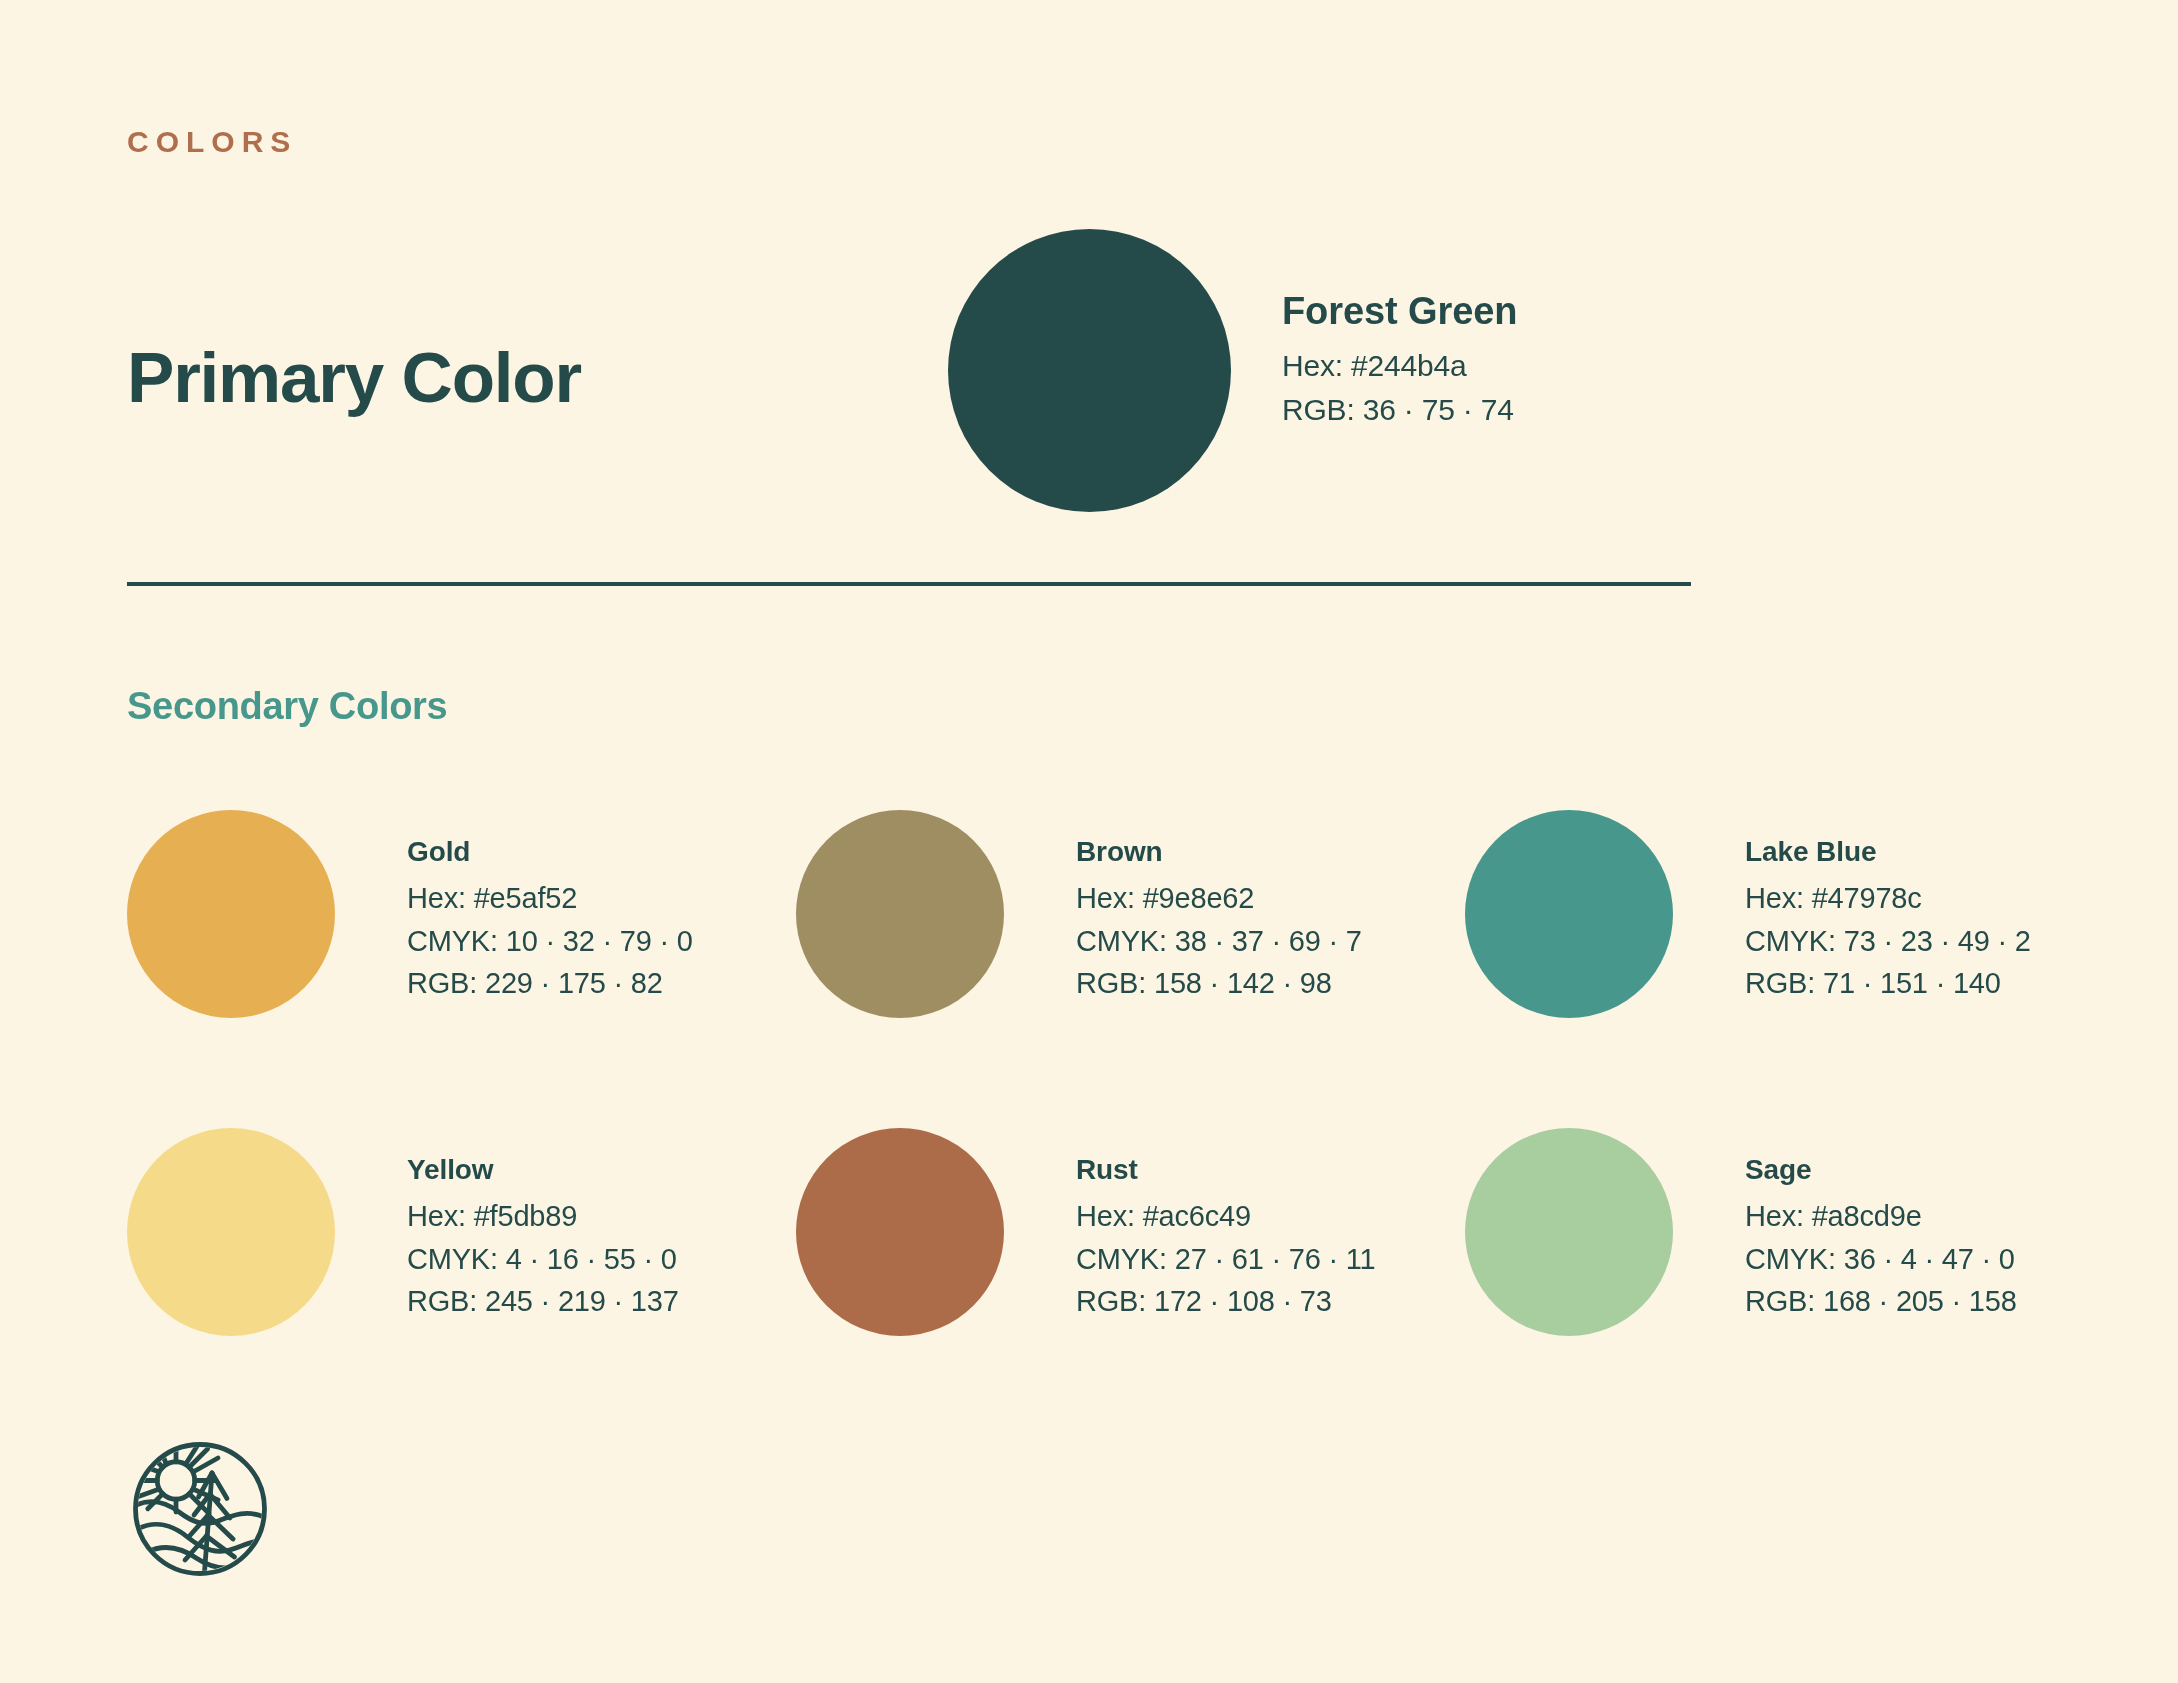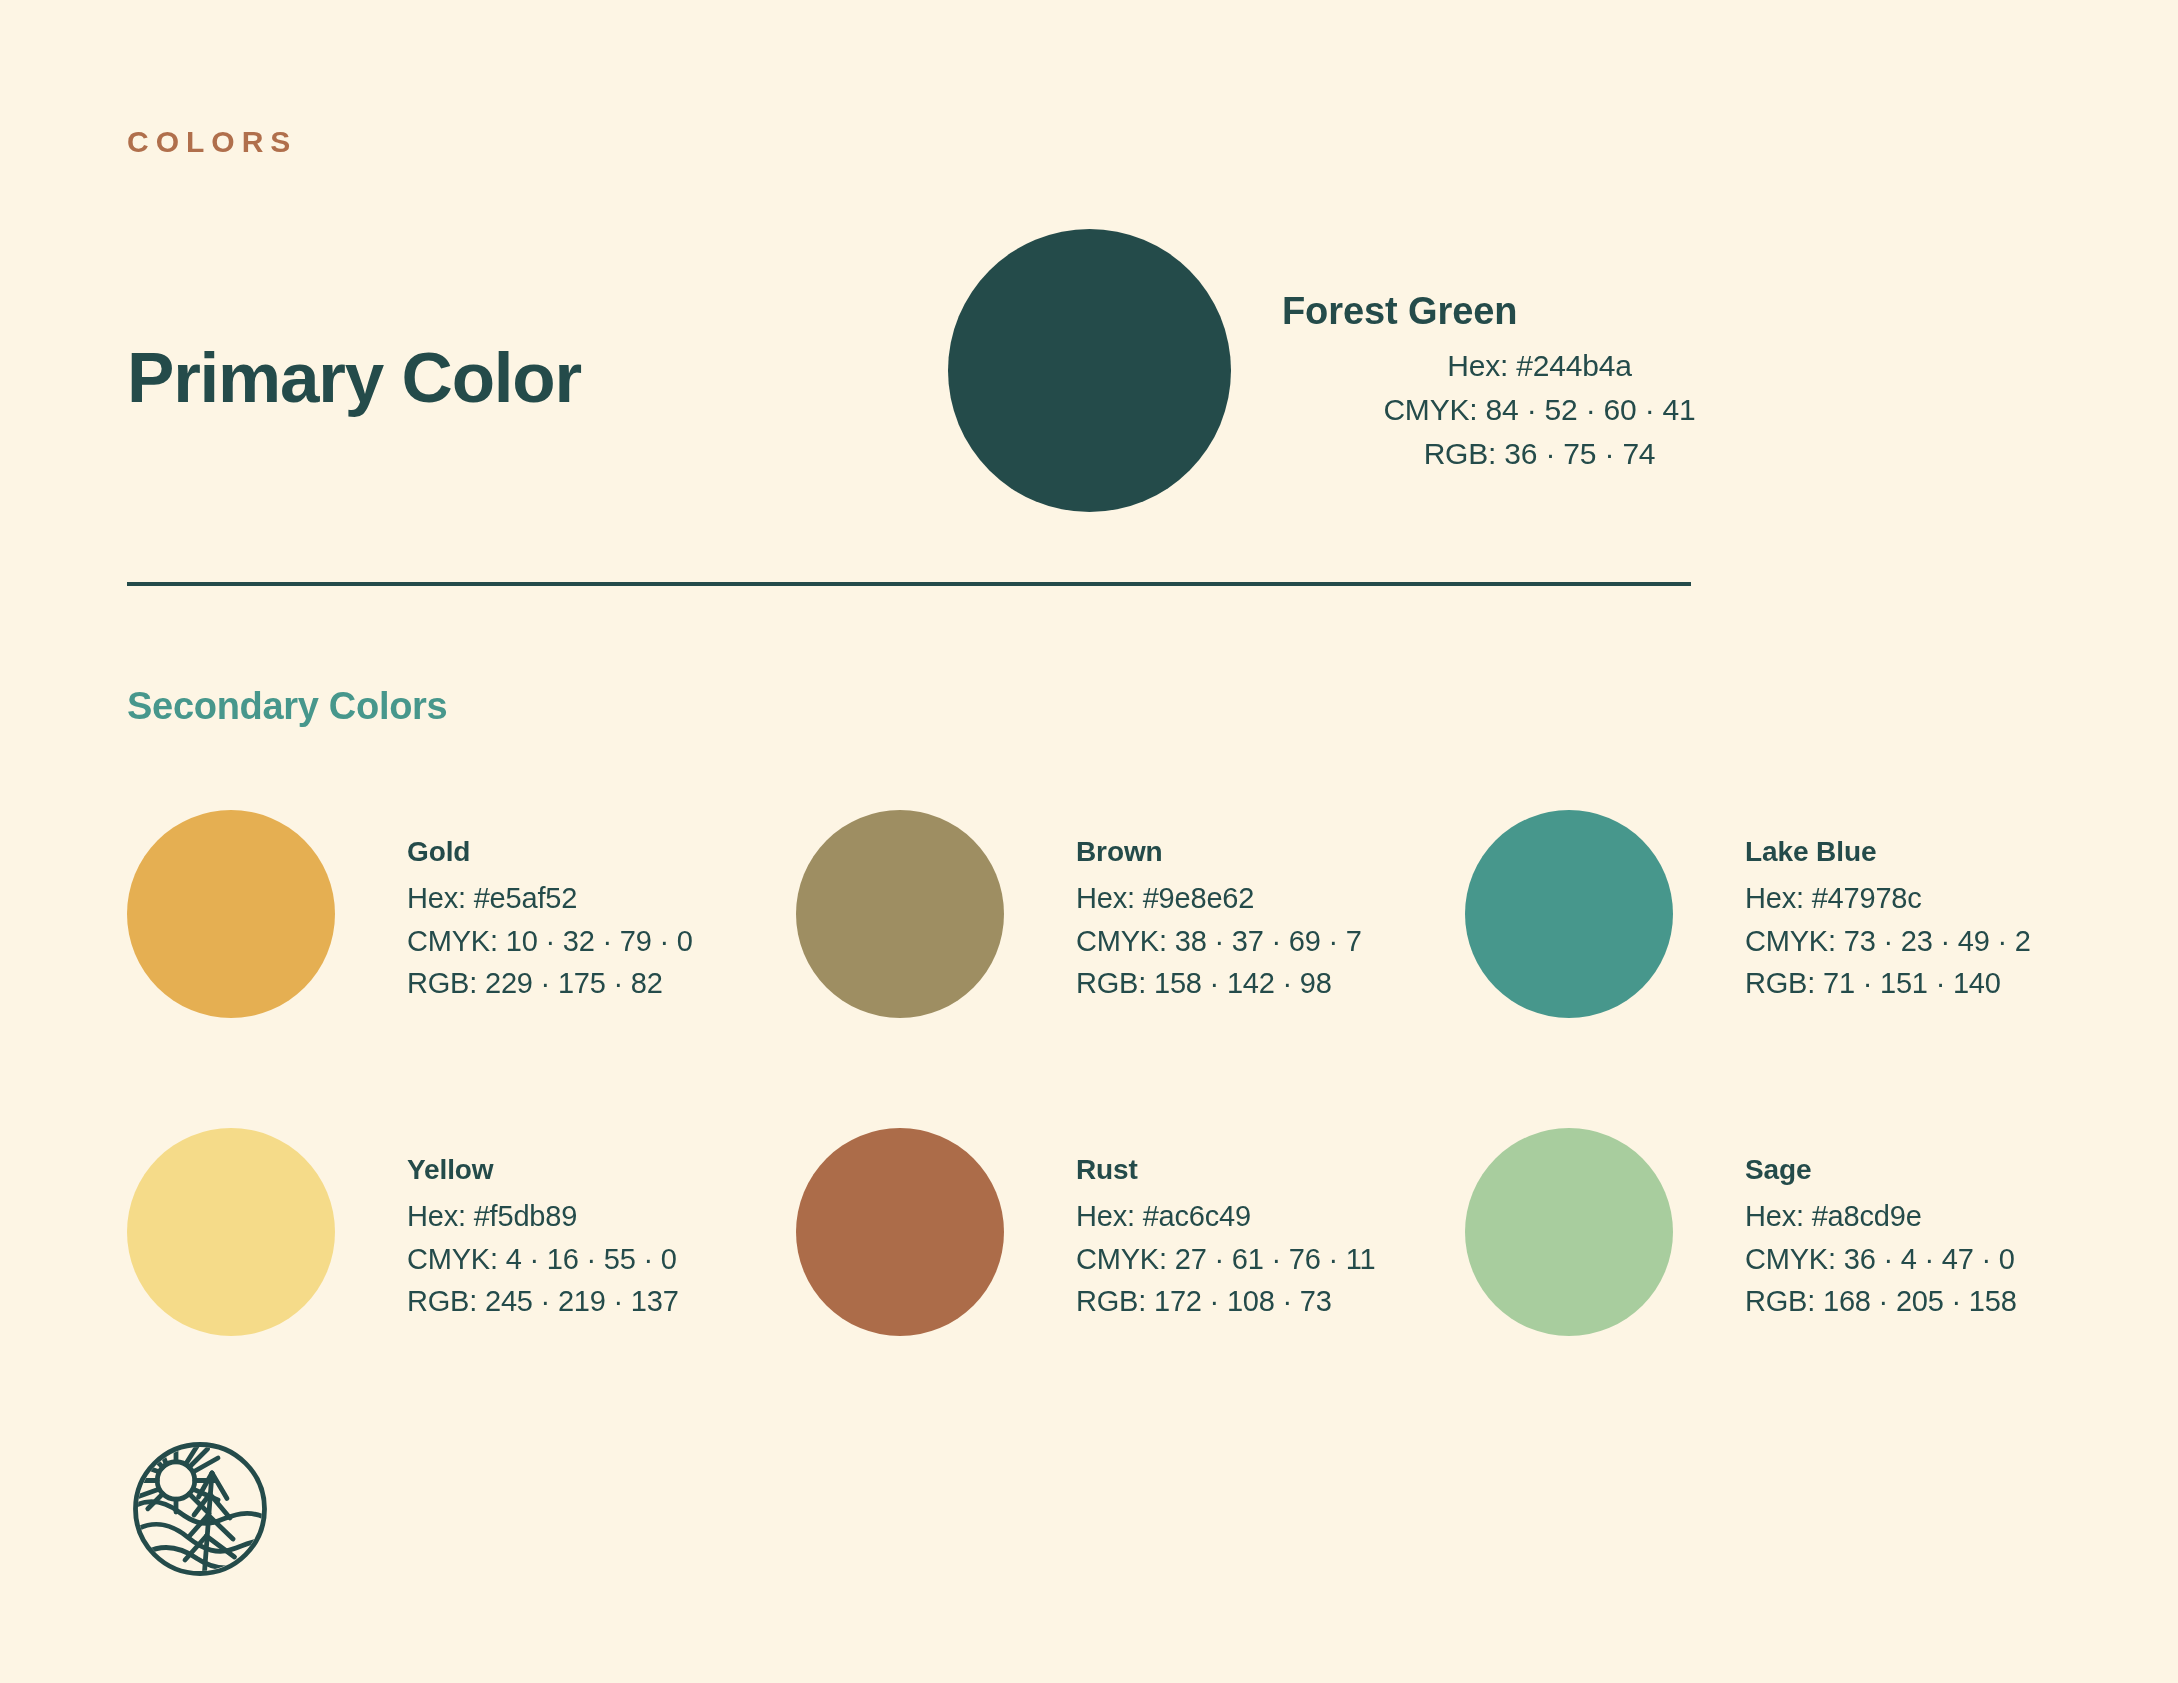--- a/index.html
+++ b/index.html
@@ -142,21 +142,20 @@
     letter-spacing: -0.2px;
   }
 
   .primary-info .color-name {
     font-size: 38px;
     margin-bottom: 10px;
   }
   .primary-info .color-line {
     font-size: 30px;
     line-height: 1.48;
-    text-align: center;
   }
 
   
   .logo {
     position: absolute;
     left: 125px;
     top: 1434px;
     width: 150px;
     height: 150px;
   }
@@ -171,21 +170,20 @@
 
   <section class="primary-section">
 
     <h1 class="primary-title">Primary Color</h1>
 
     <div class="primary-swatch" id="primary-swatch" style="background: rgb(36, 75, 74);"></div>
 
     <div class="primary-info">
       <div class="color-name">Forest Green</div>
       <div class="color-line">Hex: #244b4a</div>
-      <div class="color-line">CMYK: 84 · 52 · 60 · 41</div>
       <div class="color-line">RGB: 36 · 75 · 74</div>
     </div>
   </section>
 
   <div class="divider"></div>
 
   <h2 class="secondary-title" style="color: rgb(71, 151, 140);">Secondary Colors</h2>
 
   <div class="swatch-grid" id="swatch-grid">
 

